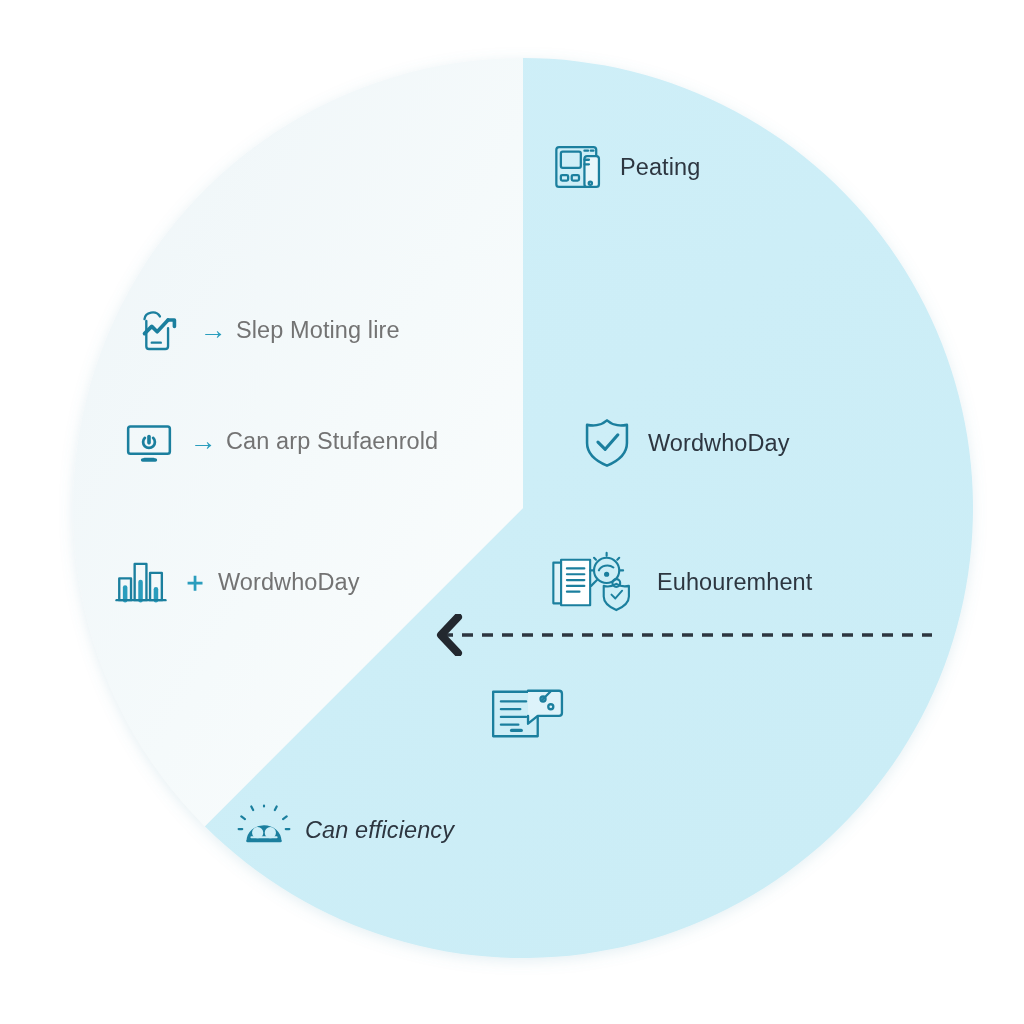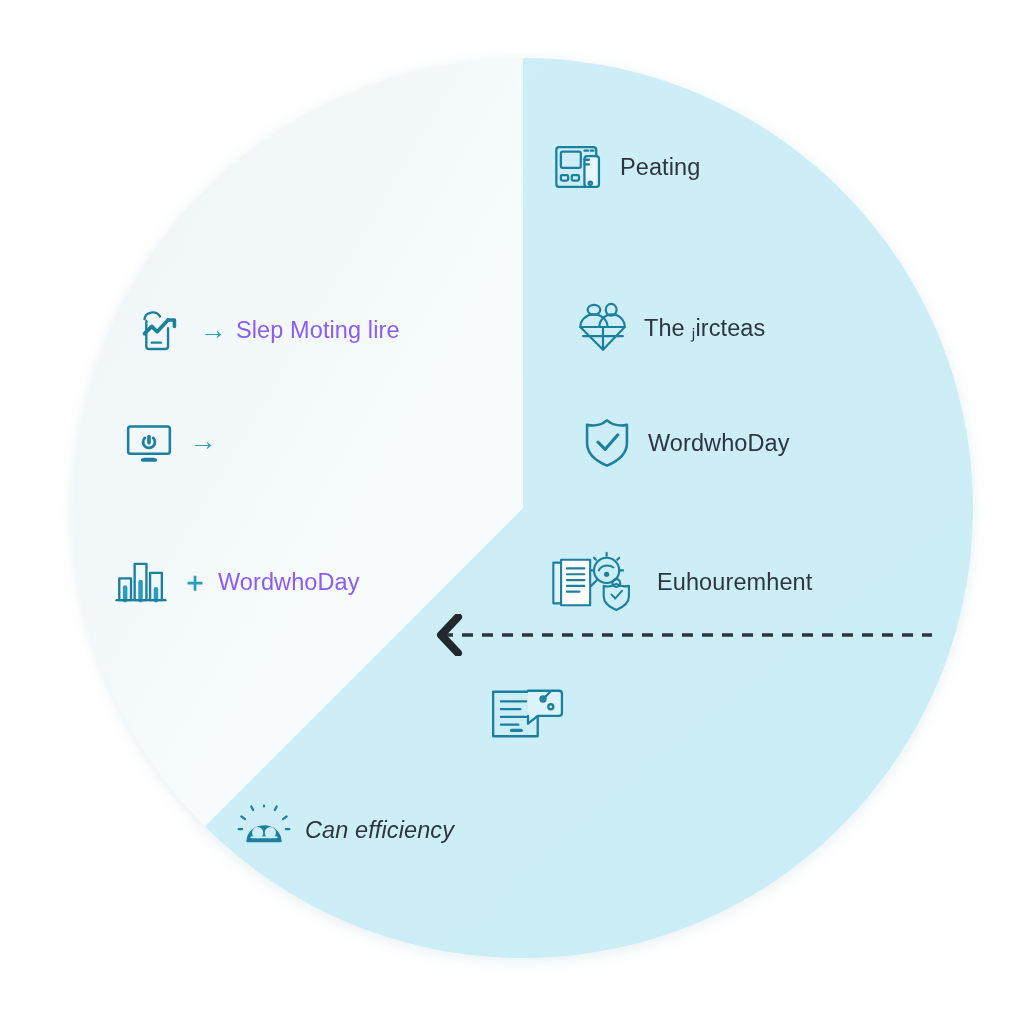--- a/index.html
+++ b/index.html
@@ -65,21 +65,21 @@
 
   .item-label {
     font-size: 23.5px;
     color: #2d3640;
     letter-spacing: .1px;
     font-weight: 400;
     text-align: right;
   }
 
   
-  .left .item-label { color: #8b5cf6; }
+  .left .item-label { color: #737373; }
 
   
   #pointer {
     position: absolute;
     left: 432px;
     top: 614px;
     width: 502px;
     height: 42px;
   }
 </style>
@@ -130,20 +130,21 @@
     <span class="item-icon">
       <svg viewBox="0 0 64 64" fill="none" stroke="#1b7f9e" stroke-width="2.8" stroke-linecap="round" stroke-linejoin="round">
         <rect x="9" y="16" width="46" height="30" rx="2.5"></rect>
         <path d="M27 52 h10"></path>
         <path d="M25 53 h14" stroke-width="4"></path>
         <path d="M32 27 v7" stroke-width="4"></path>
         <path d="M27.5 28.5 a6.5 6.5 0 1 0 9 0" stroke-width="3"></path>
       </svg>
     </span>
     <span class="item-connector">→</span>
+    <span class="item-label">Can arр Stufaenrold</span>
   </div>
 
   <div class="item left" style="left:110px; top:551px;">
     <span class="item-icon">
       <svg viewBox="0 0 64 64" fill="none" stroke="#1b7f9e" stroke-width="2.6" stroke-linecap="round" stroke-linejoin="round">
         <rect x="8" y="28" width="13" height="24"></rect>
         <rect x="25" y="12" width="13" height="40"></rect>
         <rect x="42" y="22" width="13" height="30"></rect>
         <path d="M14.5 38 v14" stroke-width="5" stroke="#2a9dbd"></path>
         <path d="M31.5 32 v20" stroke-width="5" stroke="#2a9dbd"></path>
@@ -165,35 +166,20 @@
         <path d="M38 24 h5 M38 29 h5"></path>
         <rect x="12" y="41" width="8" height="6" rx="1.5"></rect>
         <rect x="24" y="41" width="8" height="6" rx="1.5"></rect>
         <circle cx="44.5" cy="50" r="1.8"></circle>
       </svg>
     </span>
     <span class="item-connector none"></span>
     <span class="item-label">Peating</span>
   </div>
 
-  <div class="item right" style="left:572px; top:296px;">
-    <span class="item-icon">
-      <svg viewBox="0 0 64 64" fill="none" stroke="#1b7f9e" stroke-width="2.4" stroke-linecap="round" stroke-linejoin="round">
-        <ellipse cx="22" cy="13" rx="7" ry="5.5"></ellipse>
-        <ellipse cx="41" cy="13" rx="6" ry="6.5"></ellipse>
-        <path d="M7 32 a15 14 0 0 1 30 0"></path>
-        <path d="M28 32 a14 14 0 0 1 28 0"></path>
-        <path d="M7 32 h49 L32 57 Z"></path>
-        <path d="M10 42 h44"></path>
-        <path d="M32 32 v25"></path>
-      </svg>
-    </span>
-    <span class="item-connector none"></span>
-    <span class="item-label">The ⱼircteas</span>
-  </div>
 
   <div class="item right" style="left:576px; top:412px;">
     <span class="item-icon">
       <svg viewBox="0 0 64 64" fill="none" stroke="#1b7f9e" stroke-width="2.8" stroke-linecap="round" stroke-linejoin="round">
         <path d="M32 7 C24 14 16 13 10 12 v20 c0 12 10 20 22 25 c12 -5 22 -13 22 -25 V12 c-6 1 -14 2 -22 -5 Z"></path>
         <path d="M22 31 l8 8 l14 -16" stroke-width="3.4"></path>
       </svg>
     </span>
     <span class="item-connector none"></span>
     <span class="item-label">WordwhoDay</span>

